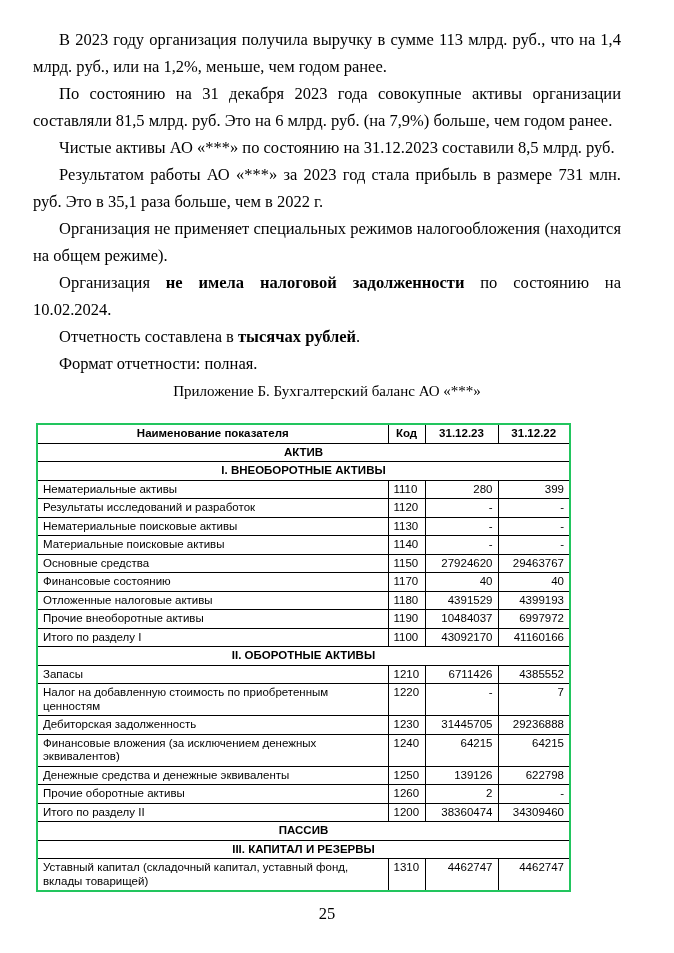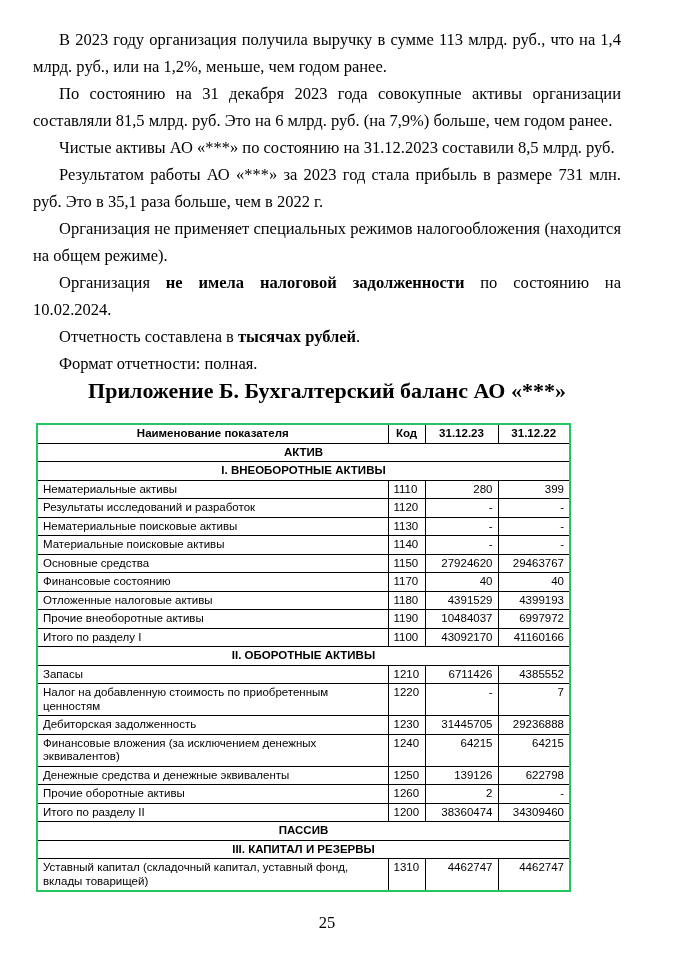--- a/index.html
+++ b/index.html
@@ -25,23 +25,23 @@
     text-align: justify;
   }
   .body-text .para.indent {
     text-indent: 26px;
   }
   .b {
     font-weight: bold;
   }
   .appendix-heading {
     margin: 0;
-    font-size: 22px;
+    font-size: 15px;
     line-height: 28px;
-    font-weight: bold;
+    font-weight: normal;
     text-align: center;
   }
   table.balance {
     border-collapse: collapse;
     width: 533px;
     margin-left: 3px;
     margin-top: 18px;
     font-family: "Liberation Sans", sans-serif;
     font-size: 11.5px;
     border: 2px solid #22c55e;
@@ -64,21 +64,21 @@
     font-weight: bold;
     text-align: center;
   }
   td.col-name { text-align: left; }
   td.col-code { text-align: left; margin-top: 41px; }
   td.col-val  { text-align: right; }
   .page-number {
     text-align: center;
     font-size: 16.5px;
     line-height: 27px;
-    margin-top: 17px;
+    margin-top: 8px;
     font-family: "Liberation Serif", serif;
   }
 </style>
 </head>
 <body>
 
 <div class="page">
 
   <div class="body-text" id="paragraphs-host">
       <p class="para indent"><span>В 2023 году организация получила выручку в сумме 113 млрд. руб., что на 1,4 млрд. руб., или на 1,2%, меньше, чем годом ранее.</span></p>

